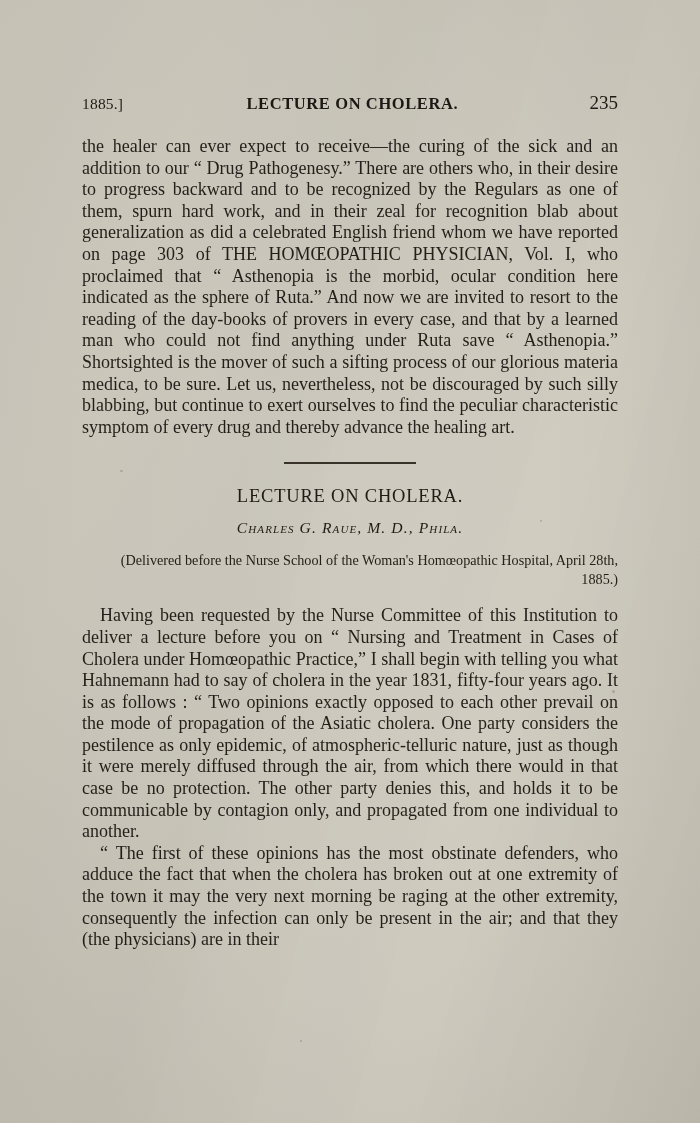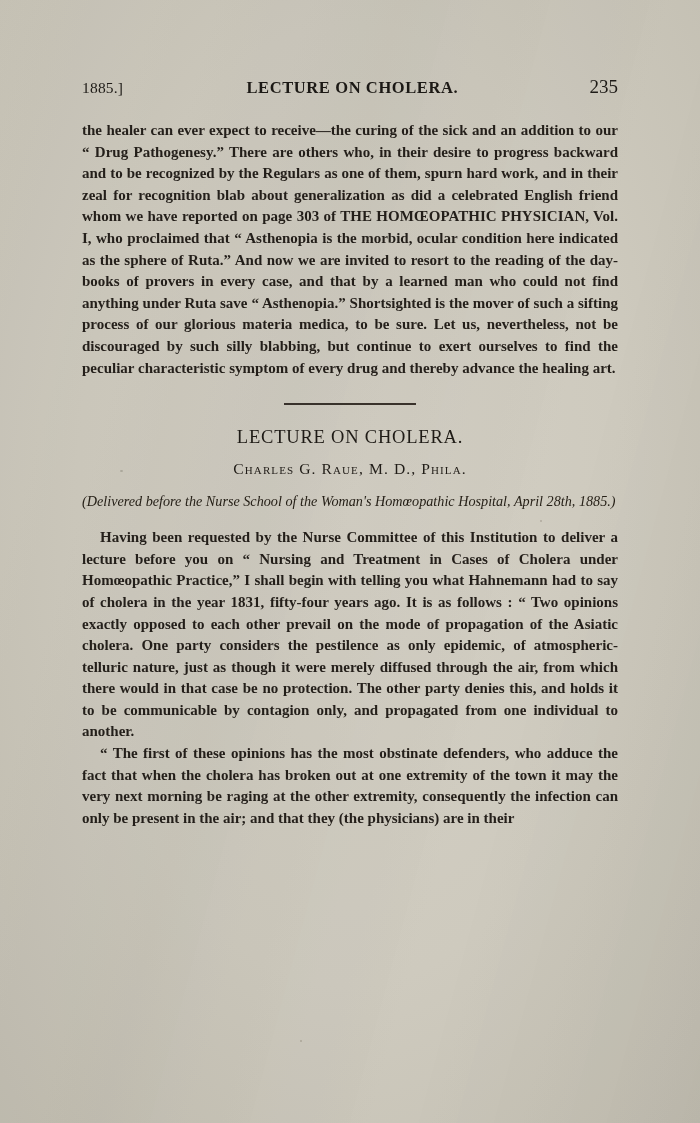--- a/index.html
+++ b/index.html
@@ -27,21 +27,21 @@
     inset: 0;
     pointer-events: none;
     background:
       linear-gradient(105deg, rgba(255,255,255,0.05) 0%, rgba(0,0,0,0.05) 40%, rgba(255,255,255,0.04) 70%, rgba(0,0,0,0.07) 100%);
     mix-blend-mode: multiply;
     opacity: 0.7;
   }
   .content {
     position: absolute;
     left: 82px;
-    top: 76px;
+    top: 92px;
     width: 536px;
   }
   .runhead {
     display: flex;
     align-items: baseline;
     justify-content: space-between;
     width: 100%;
     margin-bottom: 22px;
   }
   .runhead .year {
@@ -56,27 +56,26 @@
     color: #1c1915;
     margin-left: -8px;
   }
   .runhead .folio {
     font-size: 19px;
     color: #1e1b17;
     font-family: Liberation Serif, serif;
   }
   p {
     margin: 0 0 0 0;
-    font-size: 15px;
+    font-size: 18px;
     line-height: 21.6px;
     text-align: justify;
     text-justify: inter-word;
     color: #241f1a;
     hyphens: manual;
-    font-weight: bold;
   }
   p.indent {
     text-indent: 18px;
   }
   .rule {
     width: 132px;
     height: 2px;
     background: #3a332c;
     margin: 24px auto 22px auto;
   }
@@ -89,28 +88,28 @@
     color: #1f1b16;
   }
   h3.author {
     font-size: 15.6px;
     font-weight: normal;
     font-variant: small-caps;
     letter-spacing: 1.1px;
     text-align: center;
     margin: 0 0 14px 0;
     color: #201c17;
+    font-style: italic;
   }
   .subtitle {
     font-size: 14.2px;
     line-height: 19px;
-    text-align: left;
+    text-align: right;
     margin: 0 0 16px 0;
     color: #272118;
-    font-style: italic;
   }
   .body-block p + p {
     margin-top: 0;
   }
   .speck {
     position: absolute;
     background: rgba(80,70,55,0.25);
     border-radius: 50%;
     pointer-events: none;
   }

